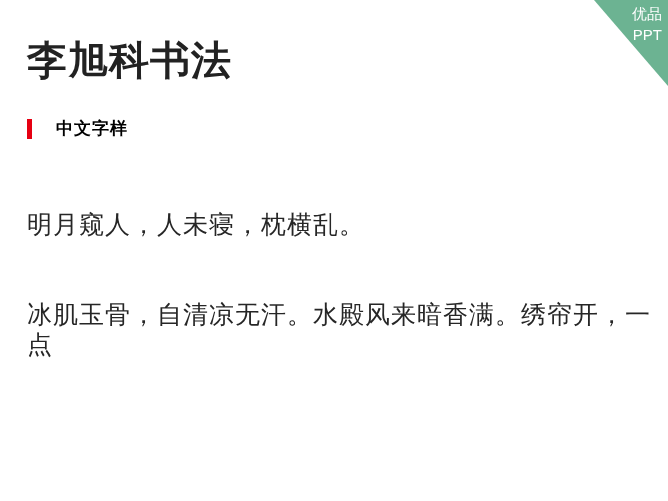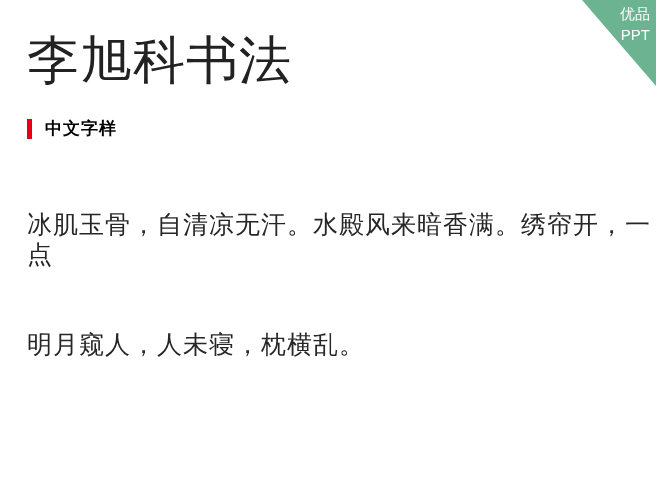--- a/index.html
+++ b/index.html
@@ -10,51 +10,52 @@
     height: 501px;
     background: #ffffff;
     overflow: hidden;
     font-family: "Liberation Sans", sans-serif;
     color: #1a1a1a;
   }
   
   .ribbon {
     position: absolute;
     top: 0;
-    right: 12px;
+    right: 0;
     width: 74px;
     height: 86px;
     clip-path: polygon(0 0, 100% 0, 100% 100%);
     background: #6cb392;
   }
   .ribbon-text {
     position: absolute;
     top: 3px;
     right: 6px;
     text-align: right;
     color: #ffffff;
     font-size: 15px;
     line-height: 21px;
     font-family: "Liberation Sans", sans-serif;
   }
   
   .page { padding: 0 0 0 27px; }
   .title {
     margin-top: 22px;
     font-family: "DejaVu Serif", serif;
-    font-weight: 400;
-    font-size: 52px;
+    font-weight: 700;
+    font-size: 40px;
     line-height: 76px;
     letter-spacing: 1px;
     color: #222222;
   }
   .section-header {
     display: flex;
     align-items: center;
     height: 21px;
+    gap: 11px;
   }
   .section-marker {
     width: 5px;
     height: 20px;
     background: #e60012;
     margin-right: 13px;
     flex: 0 0 auto;
   }
   .section-label {
     font-size: 17px;
@@ -87,19 +88,19 @@
 
   <div class="page">
 
     <h1 class="title">李旭科书法</h1>
 
     <div class="section-header sec-1">
       <span class="section-marker" style="background: rgb(230, 0, 18);"></span>
       <span class="section-label">中文字样</span>
     </div>
     <div class="cn-sample">
+      <div>明月窥人，人未寝，枕横乱。</div>
       <div>冰肌玉骨，自清凉无汗。水殿风来暗香满。绣帘开，一点</div>
-      <div>明月窥人，人未寝，枕横乱。</div>
       
     </div>
 
   </div>
 </div>
 
 </body></html>

